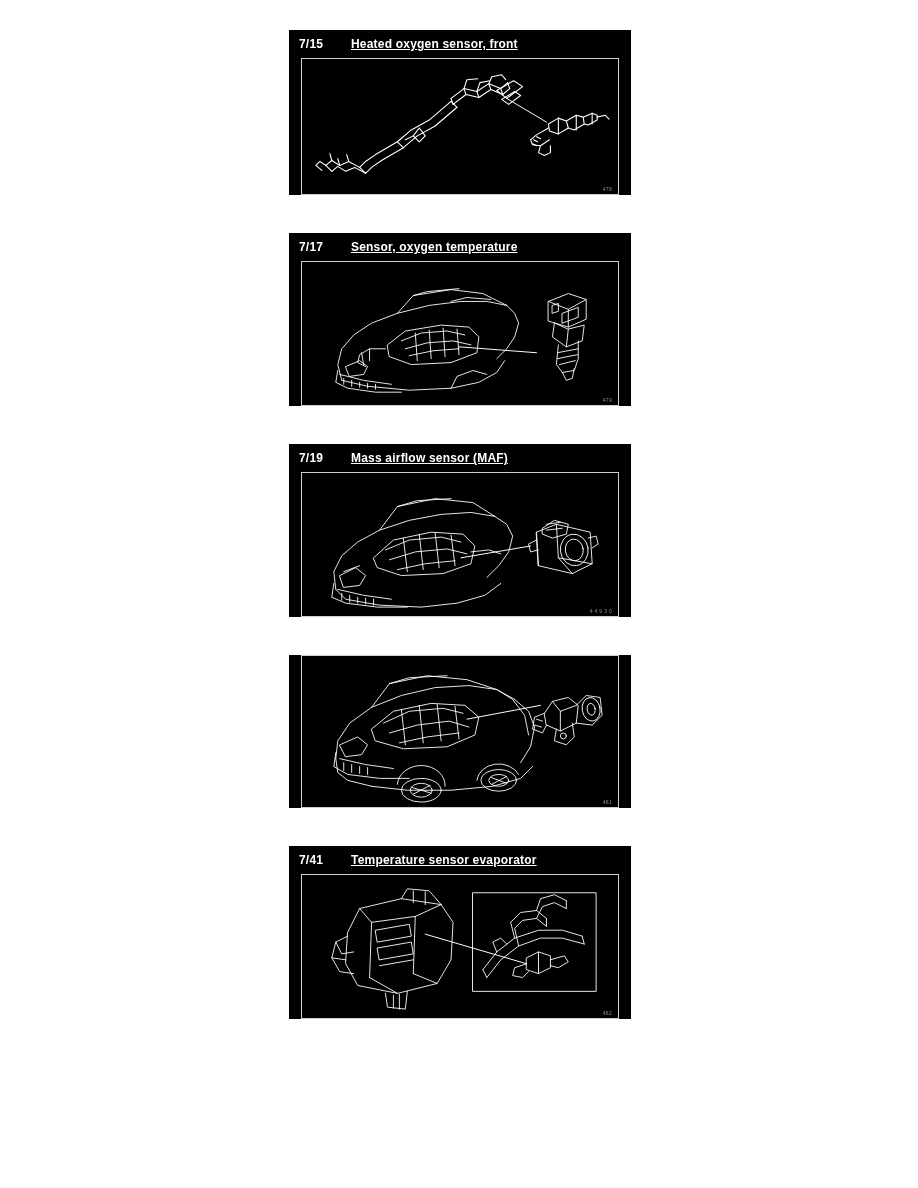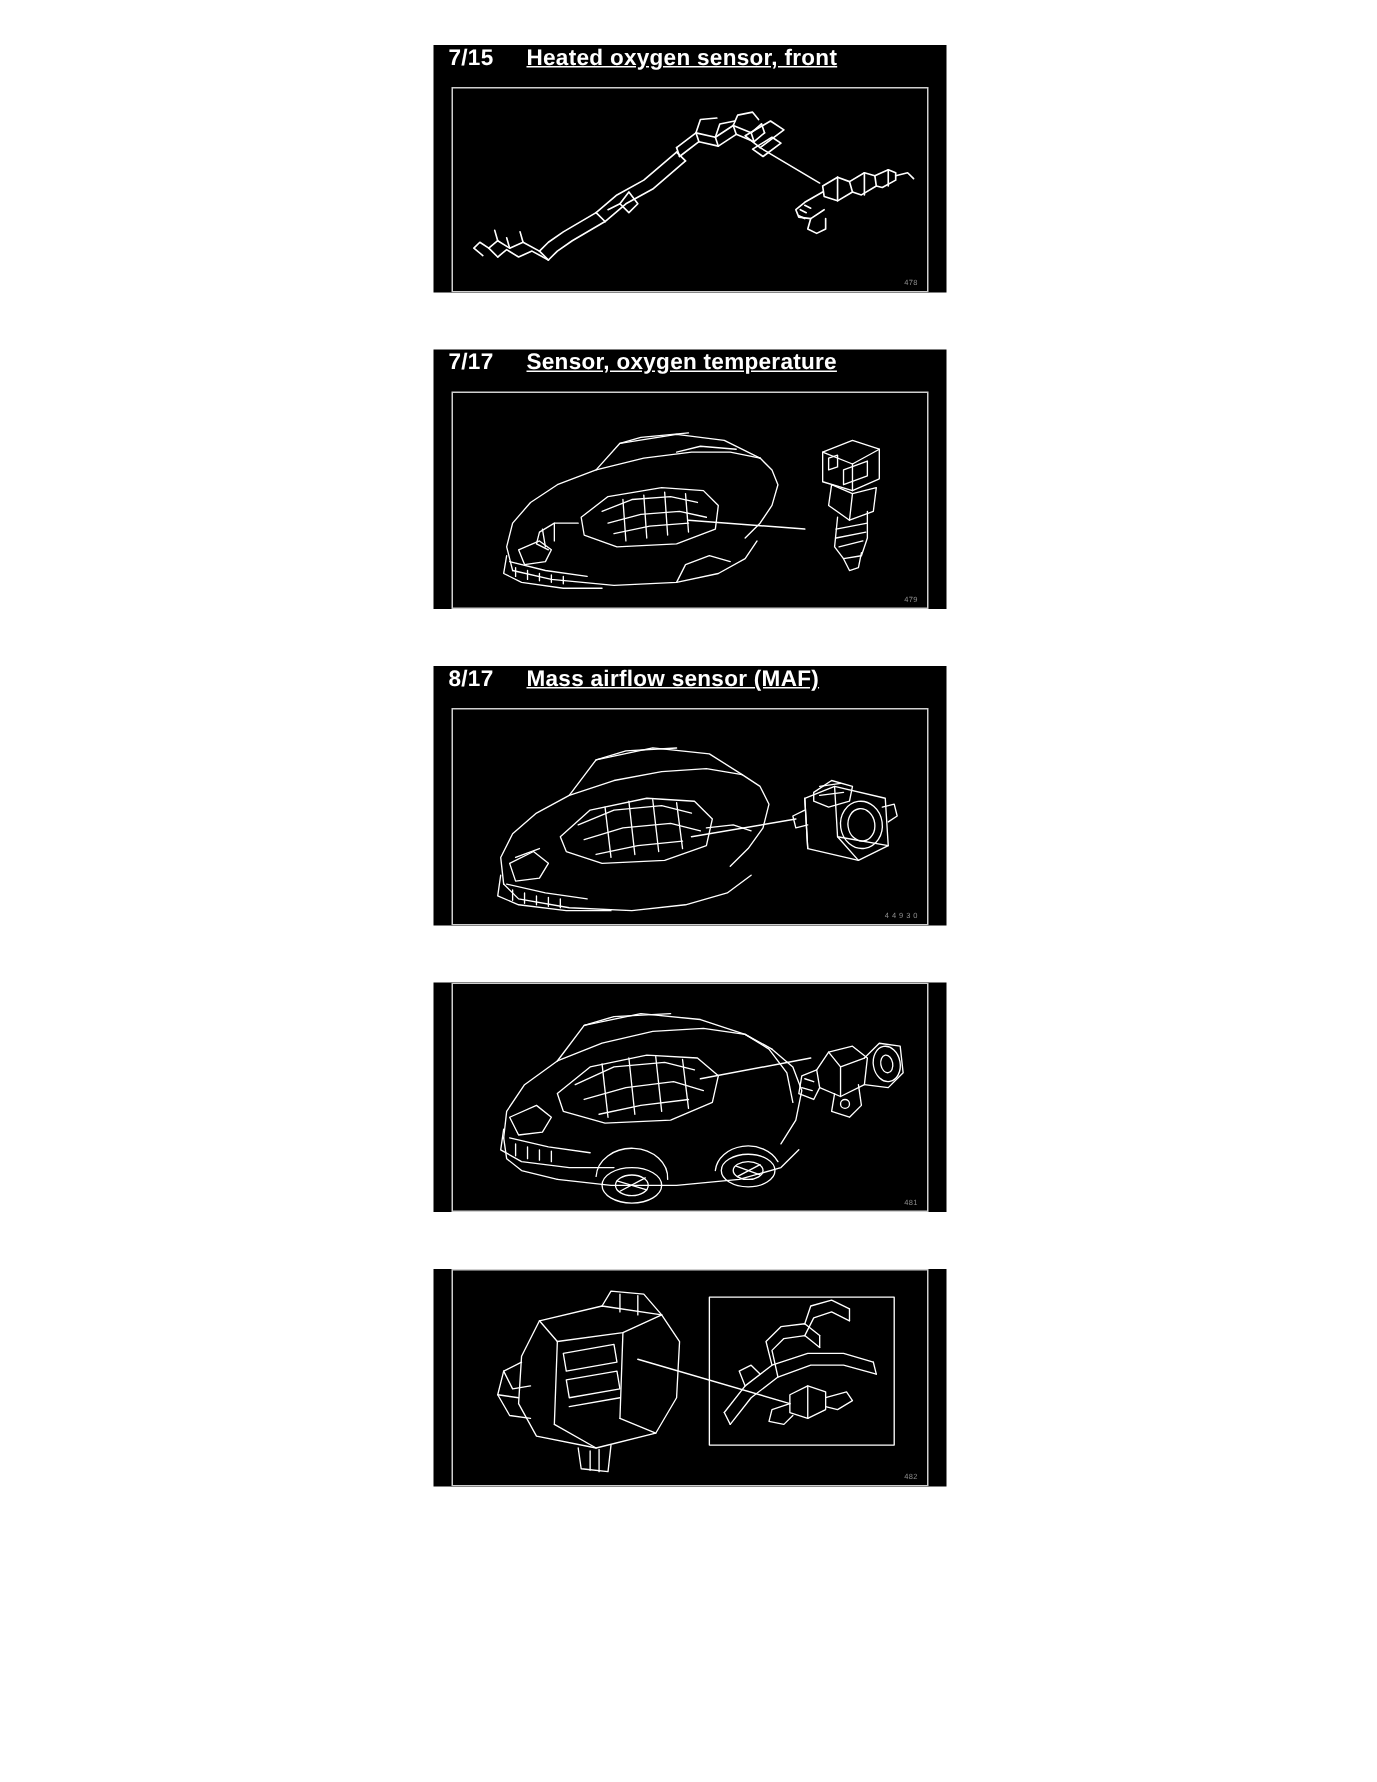--- a/index.html
+++ b/index.html
@@ -29,24 +29,25 @@
   }
   .figure {
     width: 342px;
     background: #000000;
     margin-bottom: 38px;
     position: relative;
     box-sizing: border-box;
   }
   .fig-header {
     display: flex;
+    align-items: center;
     height: 28px;
     padding-left: 10px;
     color: #ffffff;
-    font-size: 15px;
+    font-size: 12px;
     font-weight: bold;
     letter-spacing: 0.2px;
   }
   .fig-num {
     width: 52px;
     flex: 0 0 52px;
   }
   .fig-title {
     flex: 1 1 auto;
     text-decoration: underline;
@@ -200,21 +201,21 @@
               <path d="M262 112 L266 120 L272 118 L274 108"></path>
             </g>
           </svg>
         </div>
         <div class="corner-code">479</div>
       </div>
     </div>
 
     <div class="figure">
       <div class="fig-header">
-        <span class="fig-num">8/17</span>
+        <span class="fig-num">7/19</span>
         <span class="fig-title">Mass airflow sensor (MAF)</span>
       </div>
       <div class="fig-body h3">
         <div class="art">
           <svg viewBox="0 0 318 145" preserveAspectRatio="none">
             <g stroke="#ffffff" fill="none" stroke-width="0.9" stroke-linejoin="round" stroke-linecap="round">
 
               <path d="M34 118 L32 100 L40 84 L56 70 L78 58 L108 48 L140 42 L170 40 L194 44"></path>
               <path d="M34 118 L44 128 L78 134 L120 136 L156 132 L184 124 L200 112"></path>
               <path d="M194 44 L206 52 L212 64 L208 80 L198 94 L186 106"></path>
@@ -308,20 +309,24 @@
               <path d="M256 74 L254 86 L266 90 L274 82 L272 68"></path>
               <circle cx="263" cy="81" r="3"></circle>
             </g>
           </svg>
         </div>
         <div class="corner-code">481</div>
       </div>
     </div>
 
     <div class="figure">
+      <div class="fig-header">
+        <span class="fig-num">7/41</span>
+        <span class="fig-title">Temperature sensor evaporator</span>
+      </div>
       <div class="fig-body h5">
         <div class="art">
           <svg viewBox="0 0 318 145" preserveAspectRatio="none">
             <g stroke="#ffffff" fill="none" stroke-width="0.9" stroke-linejoin="round" stroke-linecap="round">
 
               <path d="M46 58 L58 34 L100 24 L140 30 L152 48 L150 86 L136 110 L96 120 L56 112 L44 90 Z"></path>
               <path d="M58 34 L70 48 L114 42 L140 30"></path>
               <path d="M70 48 L68 104 M114 42 L112 100"></path>
               <path d="M68 104 L96 120 M112 100 L136 110"></path>
 

